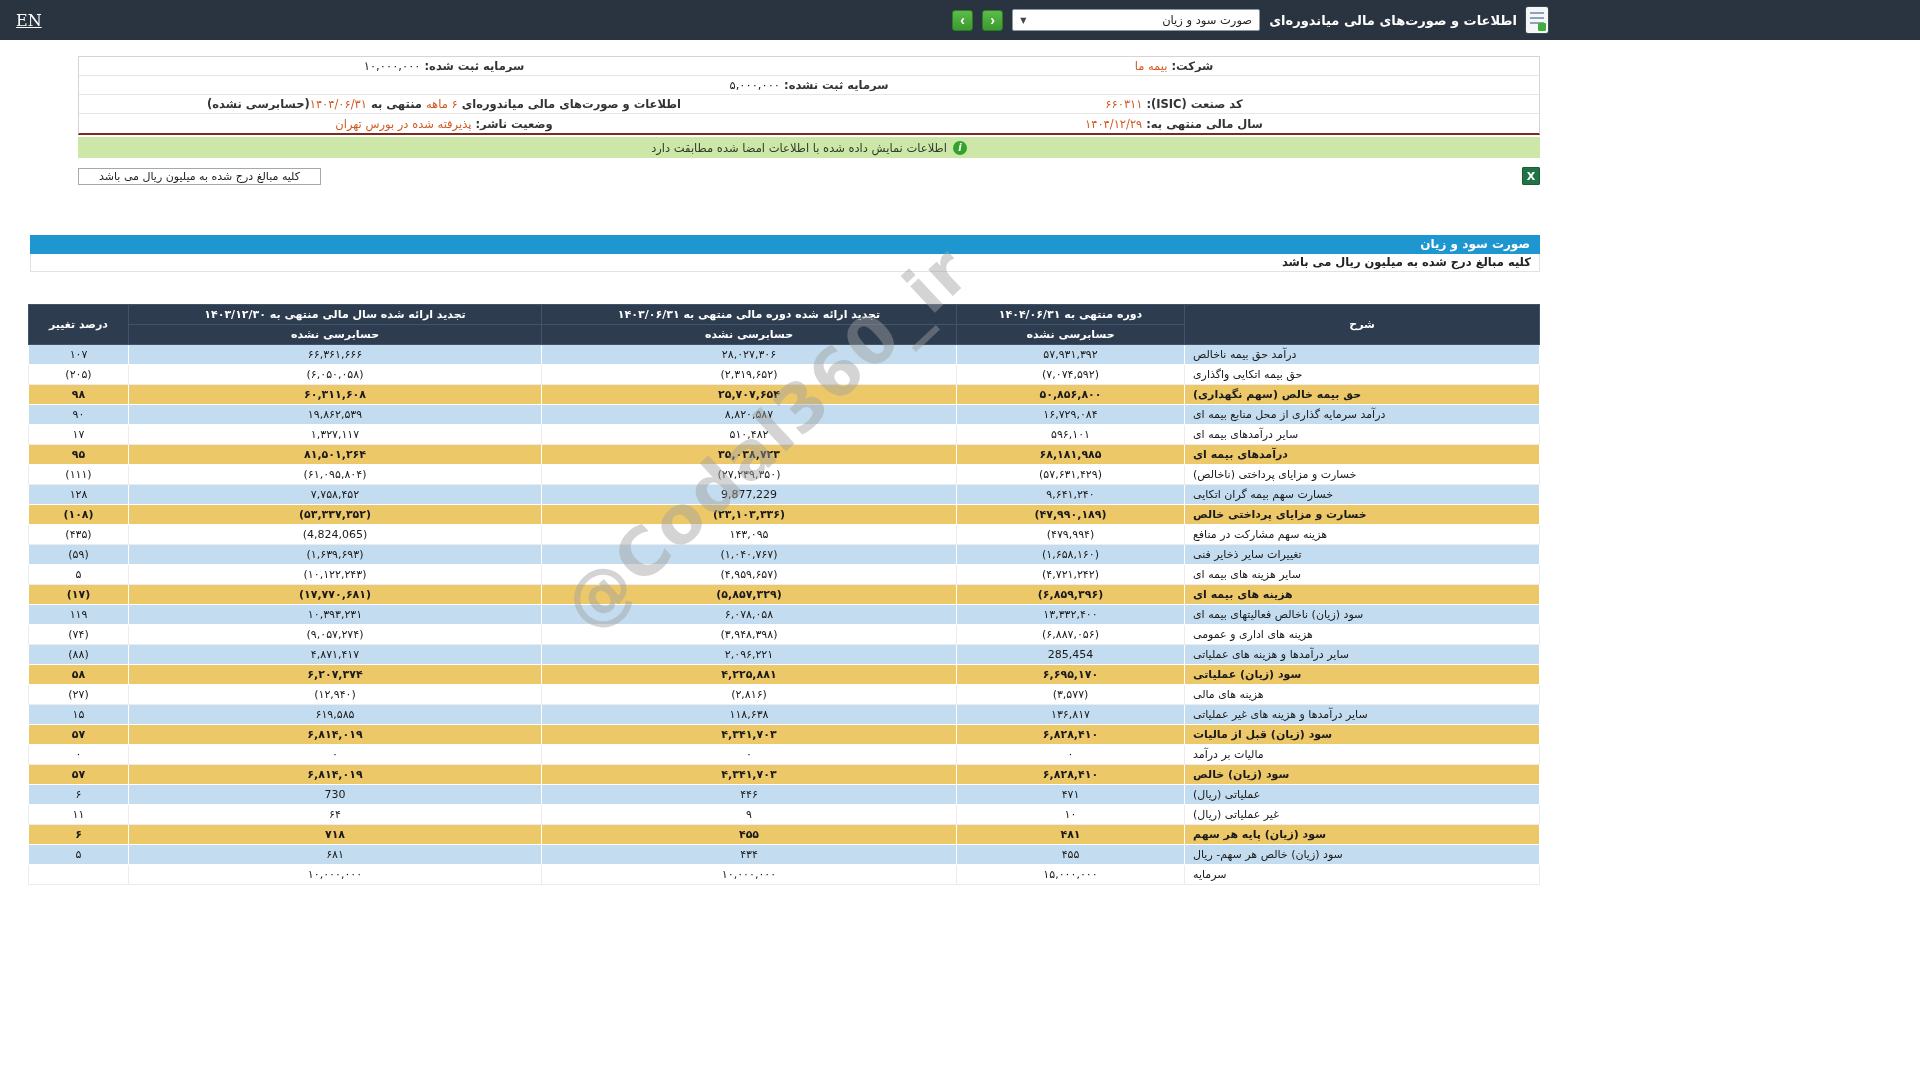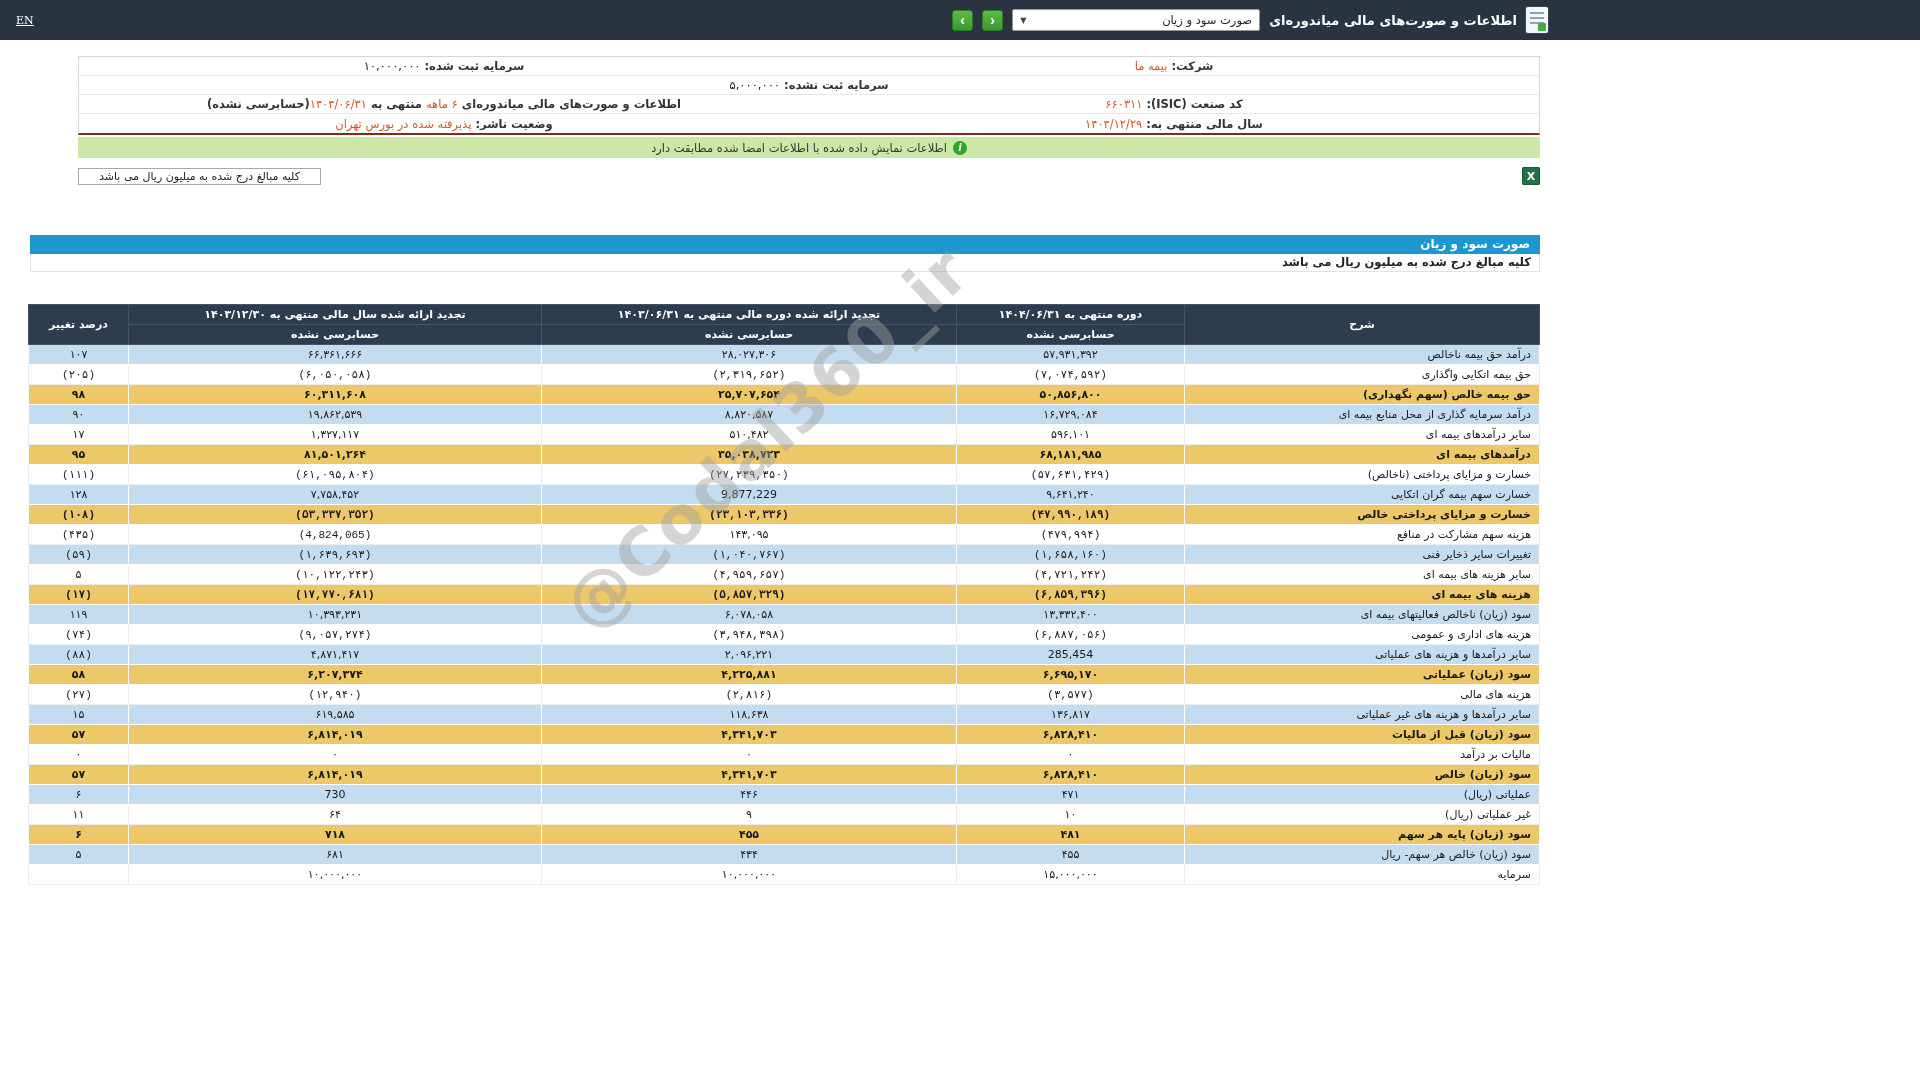--- a/index.html
+++ b/index.html
@@ -38,21 +38,21 @@
     width:248px; height:22px; background:#fff; border:1px solid #8d9aa5; border-radius:2px;
     display:flex; justify-content:space-between; align-items:center;
     padding:0 7px; font-size:11.5px; cursor:pointer; color:#222;
   }
   .select-caret { font-size:8px; color:#444; }
   .nav-btn {
     width:21px; height:21px; padding:0; border:1px solid #2c7d22; border-radius:3px;
     background:linear-gradient(#5cbb4a, #3a9a2d);
     color:#fff; font-size:14px; font-weight:bold; line-height:18px; cursor:pointer;
   }
-  .lang-link { color:#fff; font-size:11px; text-decoration:underline; cursor:pointer; font-family:"DejaVu Serif", serif; }
+  .lang-link { color:#fff; font-size:16px; text-decoration:underline; cursor:pointer; font-family:"DejaVu Serif", serif; }
 
   
   .info-panel { margin:16px 380px 0 78px; }
   #info-rows { border:1px solid #d5d5d5; border-bottom:2px solid #7e2a20; background:#fff; }
   .info-row { display:flex; min-height:19px; align-items:center; font-size:11.5px; }
   .info-row:not(:last-child) { border-bottom:1px solid #e6e6e6; }
   .info-cell { flex:1; text-align:center; padding:2px 12px; white-space:nowrap; }
   .c-label { font-weight:bold; color:#333; }
   .c-plain { color:#222; }
   .c-accent { color:#d25822; }
@@ -95,26 +95,26 @@
     margin-top:32px; font-size:11px; border:1px solid #c9c9c9;
   }
   .data-table thead th {
     background:#2d3d4f; color:#fff; font-weight:bold;
     padding:3px 4px; border:1px solid #43546a; font-size:11px; text-align:center;
   }
   .data-table tbody td {
     padding:3px 4px; text-align:center; height:14px;
     border:1px solid #ffffff; color:#1a1a1a; overflow:hidden; white-space:nowrap;
   }
-  .data-table td.desc { text-align:right; padding-right:8px;padding-left:8px; }
+  .data-table td.desc { text-align:left; padding-right:8px;padding-left:8px; }
   tr.blue   { background:#c3dcef; }
   tr.yellow { background:#edc869; font-weight:bold; }
   tr.white  { background:#ffffff; }
   tr.white td { border-color:#ececec; }
-  td.neg { color:#d40000;font-family:Liberation Mono, monospace; }
+  td.neg { color:#d40000; }
 
   
   .watermark {
     position:absolute; left:505px; top:400px;
     transform:rotate(-43deg);
     font-size:66px; font-weight:bold; letter-spacing:2px;
     color:rgba(160,160,160,0.45);
     direction:ltr; pointer-events:none; z-index:10; white-space:nowrap;
   }
 </style>

